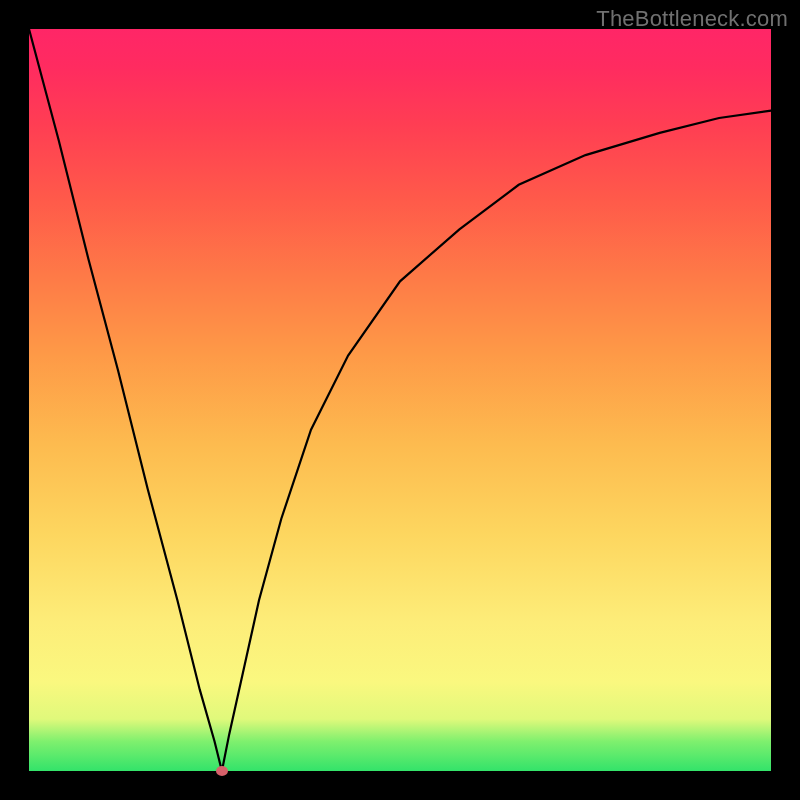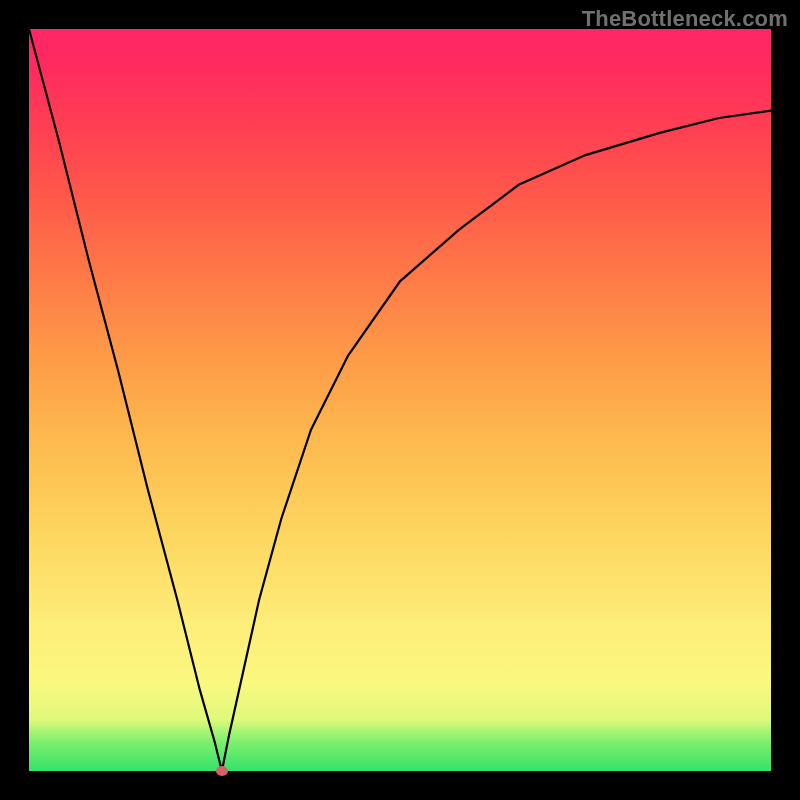--- a/index.html
+++ b/index.html
@@ -39,21 +39,21 @@
       #ff2b60 95%,
       #ff2667 100%
     );
   }
   .watermark {
     position: absolute;
     top: 6px;
     right: 12px;
     color: #707070;
     font-size: 22px;
-    font-weight: 700;
+    font-weight: 400;
     letter-spacing: 0.2px;
     user-select: none;
   }
   svg.curve {
     position: absolute;
     left: 0;
     top: 0;
     width: 742px;
     height: 742px;
     overflow: visible;

